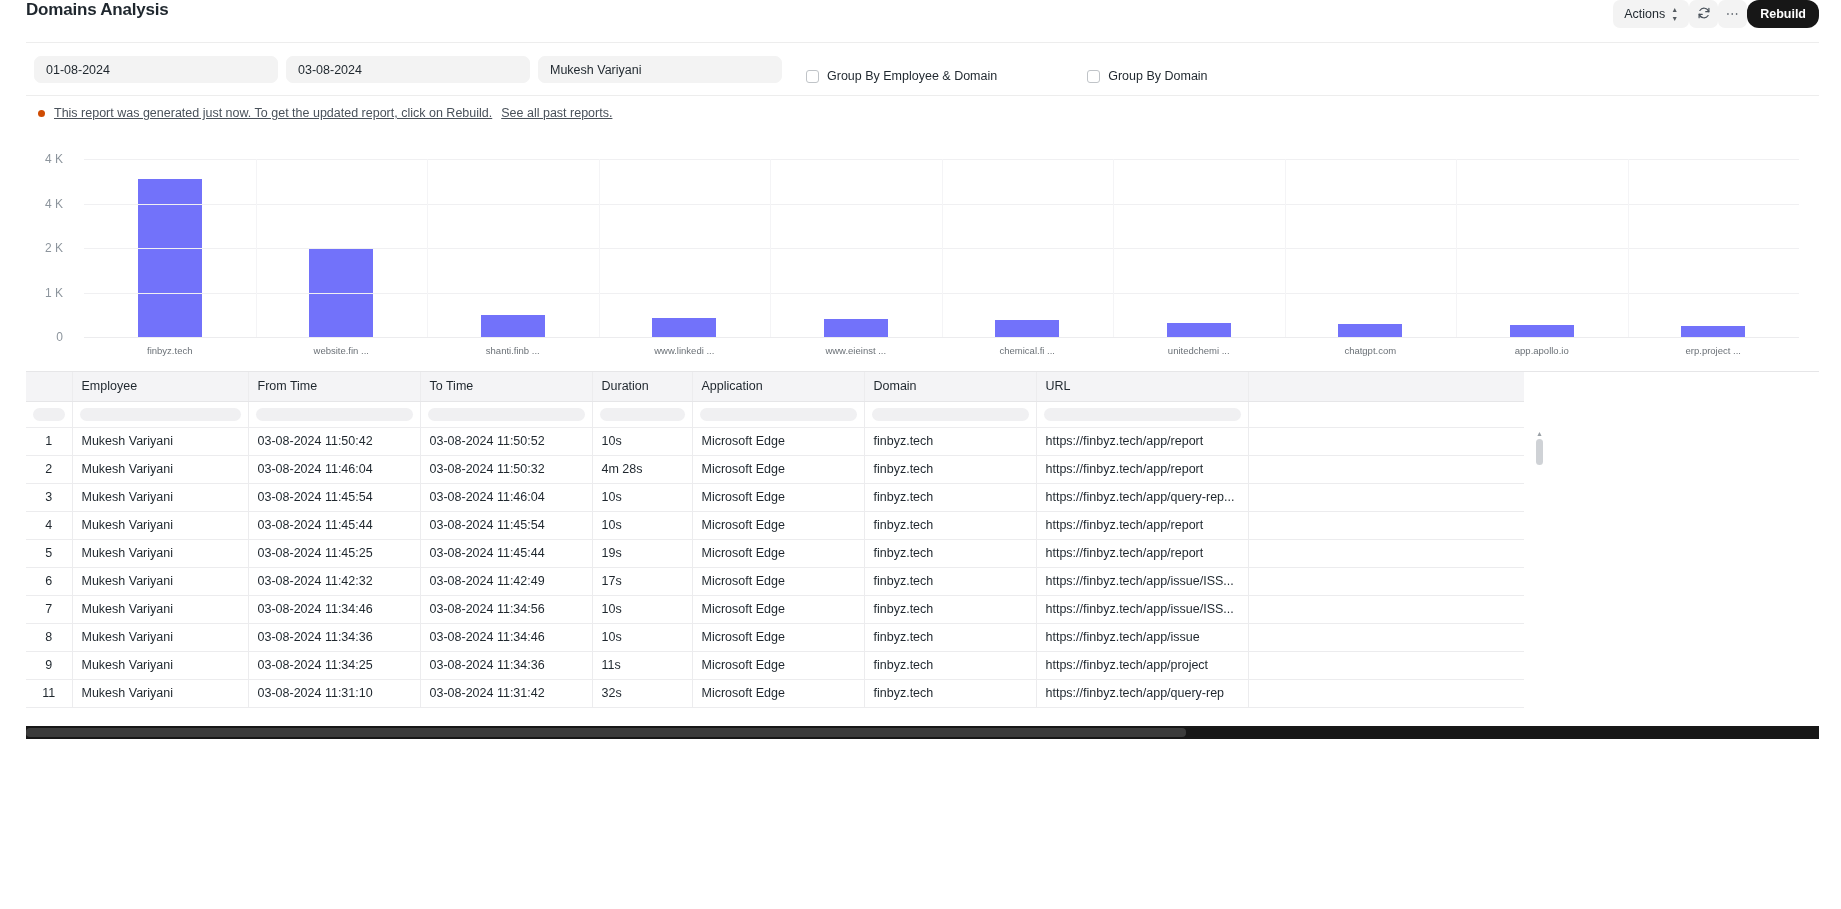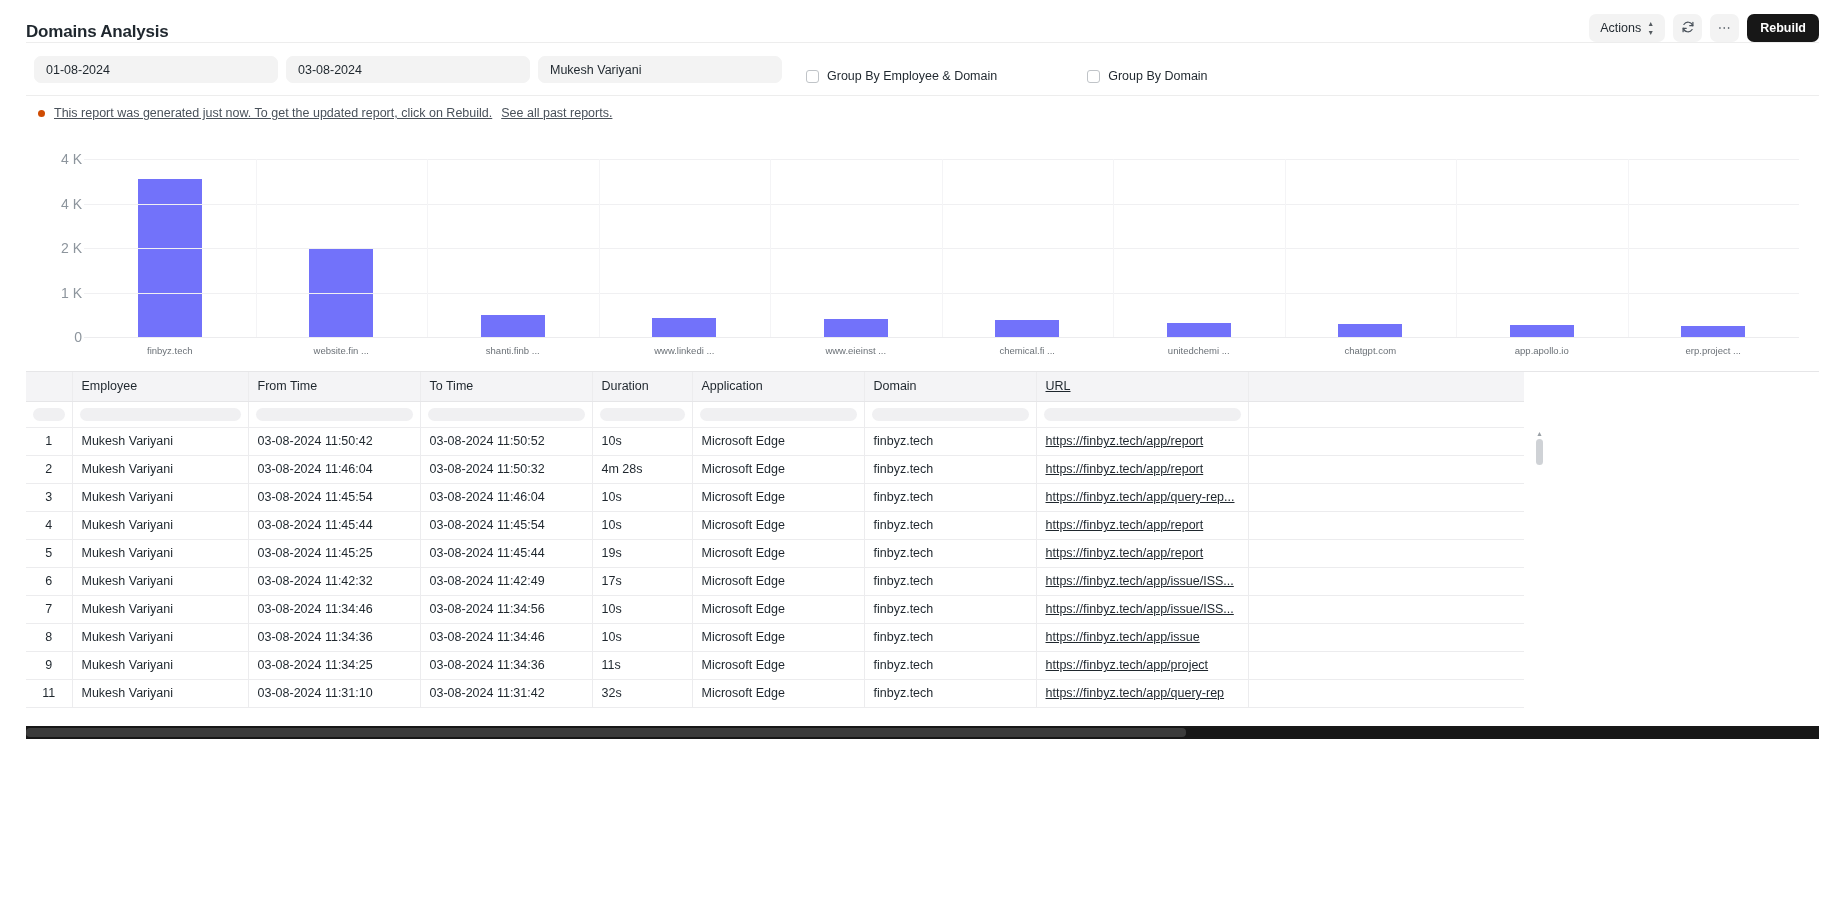--- a/index.html
+++ b/index.html
@@ -7,36 +7,36 @@
     width: 1841px; height: 909px;
     background: #ffffff;
     font-family: "Liberation Sans", sans-serif;
     color: #1f272e;
     overflow: hidden;
   }
 
   
   .page-head {
     height: 42px;
-    display: flex; align-items: flex-end;
+    display: flex; align-items: flex-start;
     padding: 0 22px 0 26px;
     background: #fff;
   }
   .page-title { font-size: 17px; font-weight: bold; letter-spacing: -0.2px; color: #1f272e; }
-  .head-actions { margin-left: auto; display: flex; align-items: center; gap: 8px; }
+  .head-actions { margin-left: auto; display: flex; align-items: center; }
   .btn {
     font-family: "Liberation Sans", sans-serif;
     font-size: 12.5px; color: #1f272e;
     background: #f3f3f3; border: none; border-radius: 7px;
     height: 28px; padding: 0 11px;
     display: inline-flex; align-items: center; gap: 6px;
     cursor: pointer; white-space: nowrap;
   }
   .btn.icon-only { width: 29px; padding: 0; justify-content: center; }
-  .btn.primary { background: #171717; color: #ffffff; font-weight: bold; padding: 0 13px; }
+  .btn.primary { background: #171717; color: #ffffff; font-weight: bold; padding: 0 13px; border-radius: 12px; }
   .sel-caret { display:flex; flex-direction:column; line-height:0; gap:2px; opacity:.75; }
   .sel-caret span { font-size: 7px; line-height: 7px; }
   .dots { letter-spacing: 1px; font-size: 13px; line-height: 10px; color:#49515a;}
 
   
   .filter-wrap {
     border-top: 1px solid #ededed;
     border-bottom: 1px solid #ededed;
     background: #fff;
     margin: 0 22px 0 26px;
@@ -81,22 +81,22 @@
     background: #fff;
     padding: 28px 0 0 0;
     height: 240px;
     position: relative;
   }
   .chart-inner { position: relative; height: 178px; margin: 0 20px 0 0; }
   .y-axis {
     position: absolute; left: 0; top: 0; bottom: 0; width: 58px;
   }
   .y-tick {
-    position: absolute; right: 2px;
-    font-size: 14px; color: #8d959d; transform: translateY(-50%);
+    position: absolute; right: 21px;
+    font-size: 12px; color: #8d959d; transform: translateY(-50%);
     white-space: nowrap;
   }
   .plot {
     position: absolute; left: 58px; right: 0; top: 0; bottom: 0;
   }
   .gridline { position: absolute; left: 0; right: 0; height: 1px; background: #f0f0f2; }
   .gridline.base { background: #ececee; }
   .vline { position: absolute; top: 0; bottom: 0; width: 1px; background: #f4f4f6; }
   .bars { position: absolute; left: 0; right: 0; top: 0; bottom: 0; display: flex; }
   .bar-slot { flex: 1 1 0; position: relative; display: flex; justify-content: center; align-items: flex-end; }
@@ -136,21 +136,21 @@
     height: 29px;
     border-bottom: 1px solid #e6e6e8;
   }
   .col-idx { width: 46px; text-align: center !important; color: #49515a; }
   .col-emp { width: 176px; }
   .col-from { width: 172px; }
   .col-to { width: 172px; }
   .col-dur { width: 100px; }
   .col-app { width: 172px; }
   .col-dom { width: 172px; }
-  .col-url { width: 212px; text-decoration: underline; }
+  .col-url { width: 212px; }
   .col-pad { width: 276px; border-right: none !important; }
   tr.filter-tr td { height: 26px; padding: 0 7px; background: #fff; }
   .fchip { height: 13px; border-radius: 7px; background: #f0f0f2; }
   tbody tr td { background: #fff; }
   .idxcell { color: #49515a; text-align: center; }
 
   .vscroll {
     position: absolute; top: 58px; right: 276px; width: 7px; bottom: 4px;
   }
   .vscroll-thumb {

